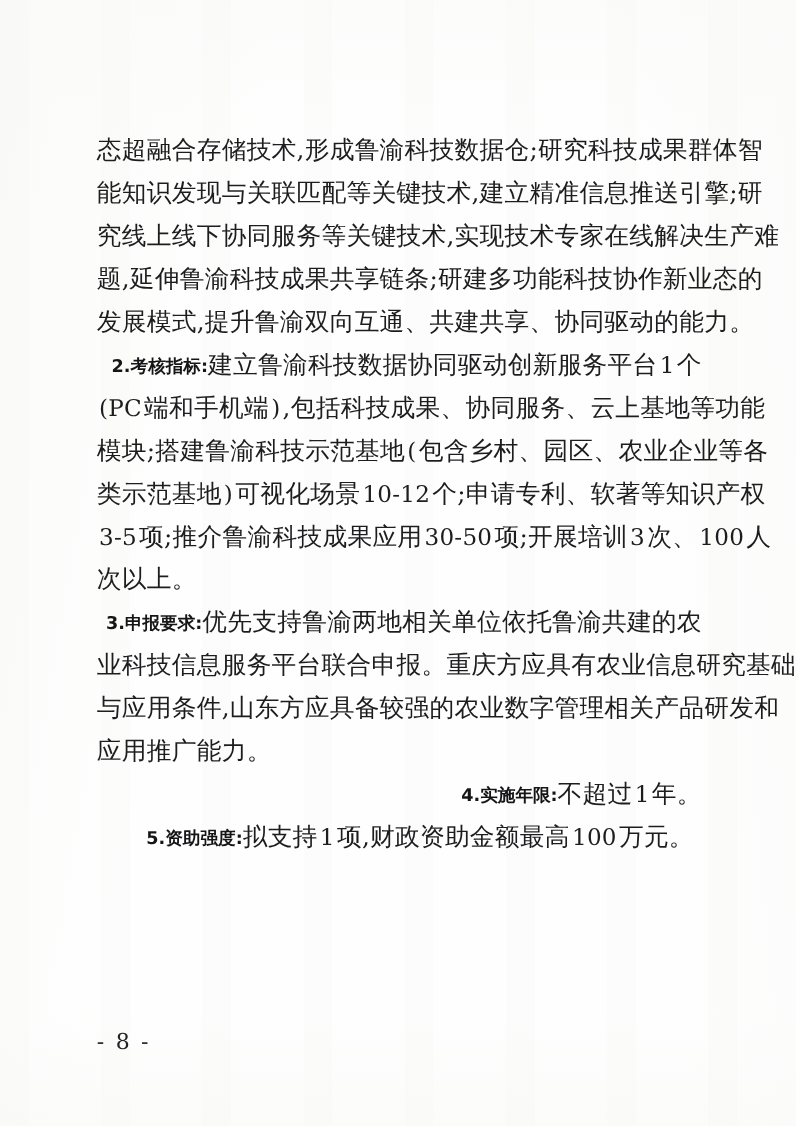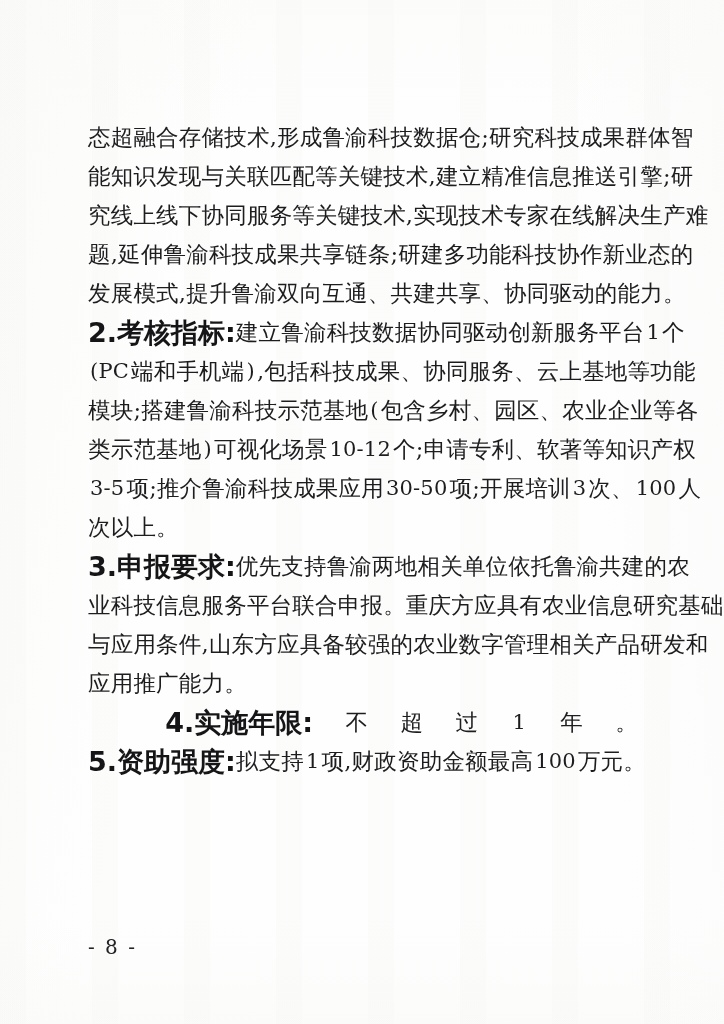--- a/index.html
+++ b/index.html
@@ -80,21 +80,21 @@
 
   .para-indent {
     display: inline-block;
     width: 45px;
   }
 
   
   .hd {
     font-family: "DejaVu Sans", "Liberation Sans", sans-serif;
     font-weight: 700;
-    font-size: 27px;
+    font-size: 16px;
     color: #151517;
     letter-spacing: 0px;
   }
 
   
   .lat {
     font-family: "DejaVu Serif", "Liberation Serif", serif;
     font-size: 21px;
     padding: 0 2px;
   }
@@ -130,20 +130,20 @@
     <div class="ln just"><span class="seg ch">模</span><span class="seg ch">块</span><span class="seg ch">;</span><span class="seg ch">搭</span><span class="seg ch">建</span><span class="seg ch">鲁</span><span class="seg ch">渝</span><span class="seg ch">科</span><span class="seg ch">技</span><span class="seg ch">示</span><span class="seg ch">范</span><span class="seg ch">基</span><span class="seg ch">地</span><span class="seg lat">(</span><span class="seg ch">包</span><span class="seg ch">含</span><span class="seg ch">乡</span><span class="seg ch">村</span><span class="seg ch">、</span><span class="seg ch">园</span><span class="seg ch">区</span><span class="seg ch">、</span><span class="seg ch">农</span><span class="seg ch">业</span><span class="seg ch">企</span><span class="seg ch">业</span><span class="seg ch">等</span><span class="seg ch">各</span></div>
     <div class="ln just"><span class="seg ch">类</span><span class="seg ch">示</span><span class="seg ch">范</span><span class="seg ch">基</span><span class="seg ch">地</span><span class="seg lat">)</span><span class="seg ch">可</span><span class="seg ch">视</span><span class="seg ch">化</span><span class="seg ch">场</span><span class="seg ch">景</span><span class="seg lat">10-12</span><span class="seg ch">个</span><span class="seg ch">;</span><span class="seg ch">申</span><span class="seg ch">请</span><span class="seg ch">专</span><span class="seg ch">利</span><span class="seg ch">、</span><span class="seg ch">软</span><span class="seg ch">著</span><span class="seg ch">等</span><span class="seg ch">知</span><span class="seg ch">识</span><span class="seg ch">产</span><span class="seg ch">权</span></div>
     <div class="ln just"><span class="seg lat">3-5</span><span class="seg ch">项</span><span class="seg ch">;</span><span class="seg ch">推</span><span class="seg ch">介</span><span class="seg ch">鲁</span><span class="seg ch">渝</span><span class="seg ch">科</span><span class="seg ch">技</span><span class="seg ch">成</span><span class="seg ch">果</span><span class="seg ch">应</span><span class="seg ch">用</span><span class="seg lat">30-50</span><span class="seg ch">项</span><span class="seg ch">;</span><span class="seg ch">开</span><span class="seg ch">展</span><span class="seg ch">培</span><span class="seg ch">训</span><span class="seg lat">3</span><span class="seg ch">次</span><span class="seg ch">、</span><span class="seg lat">100</span><span class="seg ch">人</span></div>
     <div class="ln last" style="justify-content: flex-start;"><span class="seg ch">次</span><span class="seg ch">以</span><span class="seg ch">上</span><span class="seg ch">。</span></div>
 
     <div class="ln just"><span class="para-indent"></span><span class="seg hd">3.申报要求:</span><span class="seg ch">优</span><span class="seg ch">先</span><span class="seg ch">支</span><span class="seg ch">持</span><span class="seg ch">鲁</span><span class="seg ch">渝</span><span class="seg ch">两</span><span class="seg ch">地</span><span class="seg ch">相</span><span class="seg ch">关</span><span class="seg ch">单</span><span class="seg ch">位</span><span class="seg ch">依</span><span class="seg ch">托</span><span class="seg ch">鲁</span><span class="seg ch">渝</span><span class="seg ch">共</span><span class="seg ch">建</span><span class="seg ch">的</span><span class="seg ch">农</span></div>
     <div class="ln just"><span class="seg ch">业</span><span class="seg ch">科</span><span class="seg ch">技</span><span class="seg ch">信</span><span class="seg ch">息</span><span class="seg ch">服</span><span class="seg ch">务</span><span class="seg ch">平</span><span class="seg ch">台</span><span class="seg ch">联</span><span class="seg ch">合</span><span class="seg ch">申</span><span class="seg ch">报</span><span class="seg ch">。</span><span class="seg ch">重</span><span class="seg ch">庆</span><span class="seg ch">方</span><span class="seg ch">应</span><span class="seg ch">具</span><span class="seg ch">有</span><span class="seg ch">农</span><span class="seg ch">业</span><span class="seg ch">信</span><span class="seg ch">息</span><span class="seg ch">研</span><span class="seg ch">究</span><span class="seg ch">基</span><span class="seg ch">础</span></div>
     <div class="ln just"><span class="seg ch">与</span><span class="seg ch">应</span><span class="seg ch">用</span><span class="seg ch">条</span><span class="seg ch">件</span><span class="seg ch">,</span><span class="seg ch">山</span><span class="seg ch">东</span><span class="seg ch">方</span><span class="seg ch">应</span><span class="seg ch">具</span><span class="seg ch">备</span><span class="seg ch">较</span><span class="seg ch">强</span><span class="seg ch">的</span><span class="seg ch">农</span><span class="seg ch">业</span><span class="seg ch">数</span><span class="seg ch">字</span><span class="seg ch">管</span><span class="seg ch">理</span><span class="seg ch">相</span><span class="seg ch">关</span><span class="seg ch">产</span><span class="seg ch">品</span><span class="seg ch">研</span><span class="seg ch">发</span><span class="seg ch">和</span></div>
     <div class="ln last" style="justify-content: flex-start;"><span class="seg ch">应</span><span class="seg ch">用</span><span class="seg ch">推</span><span class="seg ch">广</span><span class="seg ch">能</span><span class="seg ch">力</span><span class="seg ch">。</span></div>
 
-    <div class="ln last" style="justify-content: space-between;"><span class="para-indent"></span><span class="seg hd">4.实施年限:</span><span class="seg ch">不</span><span class="seg ch">超</span><span class="seg ch">过</span><span class="seg lat">1</span><span class="seg ch">年</span><span class="seg ch">。</span></div>
+    <div class="ln last" style="justify-content: flex-end;"><span class="para-indent"></span><span class="seg hd">4.实施年限:</span><span class="seg ch">不</span><span class="seg ch">超</span><span class="seg ch">过</span><span class="seg lat">1</span><span class="seg ch">年</span><span class="seg ch">。</span></div>
 
     <div class="ln last" style="justify-content: flex-start;"><span class="para-indent"></span><span class="seg hd">5.资助强度:</span><span class="seg ch">拟</span><span class="seg ch">支</span><span class="seg ch">持</span><span class="seg lat">1</span><span class="seg ch">项</span><span class="seg ch">,</span><span class="seg ch">财</span><span class="seg ch">政</span><span class="seg ch">资</span><span class="seg ch">助</span><span class="seg ch">金</span><span class="seg ch">额</span><span class="seg ch">最</span><span class="seg ch">高</span><span class="seg lat">100</span><span class="seg ch">万</span><span class="seg ch">元</span><span class="seg ch">。</span></div>
 
   </div>
 
   <div class="footer">- 8 -</div>
 </div>
 
 </body></html>

